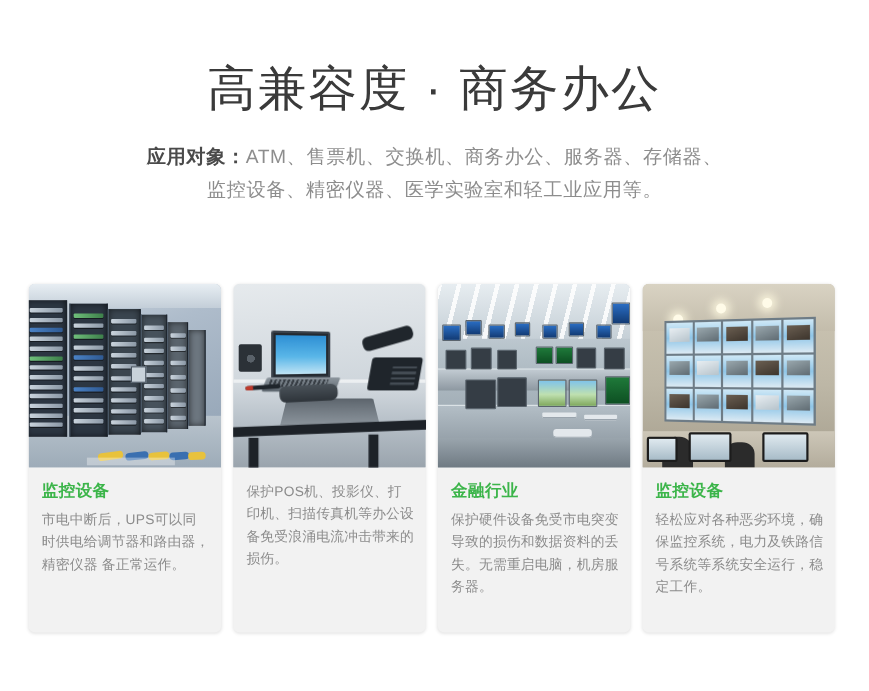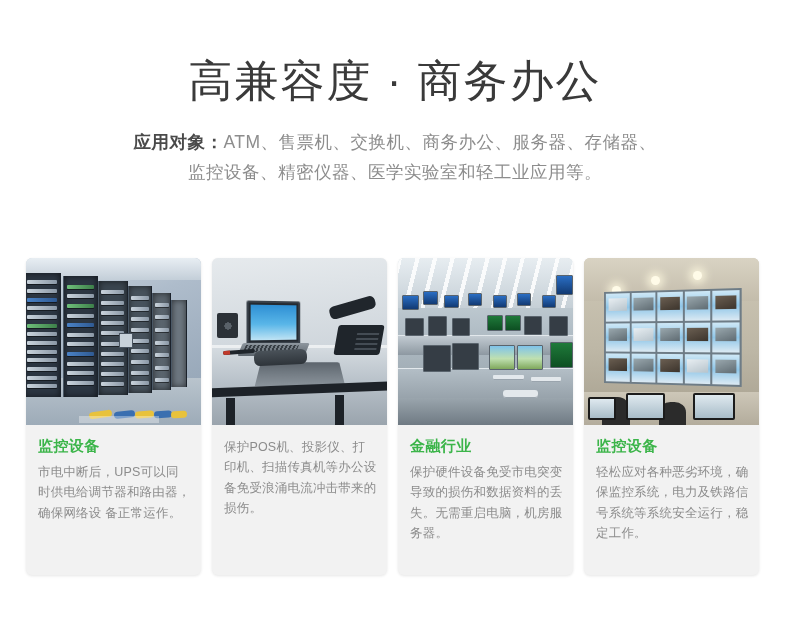--- a/index.html
+++ b/index.html
@@ -265,21 +265,21 @@
           <div class="sr-cable" style="left:50%;width:12%;background:#3a6fb0;transform:rotate(-6deg)"></div>
           <div class="sr-cable" style="left:62%;width:11%;background:#e8c23c;transform:rotate(-5deg)"></div>
           <div class="sr-cable" style="left:73%;width:10%;background:#3a6fb0;transform:rotate(-4deg)"></div>
           <div class="sr-cable" style="left:83%;width:9%;background:#e8c23c;transform:rotate(-3deg)"></div>
 
           <div style="position:absolute;left:30%;bottom:2px;width:46%;height:7px;background:rgba(255,255,255,.35);"></div>
         </div>
       </div>
       <div class="card-body">
         <div class="card-title">监控设备</div>
-        <div class="card-text">市电中断后，UPS可以同时供电给调节器和路由器，确保网络设 备正常运作。</div>
+        <div class="card-text">市电中断后，UPS可以同时供电给调节器和路由器，精密仪器 备正常运作。</div>
       </div>
     </div>
 
     <div class="card">
       <div class="card-photo">
         <div class="od">
           <div class="od-desk"></div>
           <div class="speaker"></div>
           <div class="lap-screen"></div>
           <div class="lap-base"></div>

